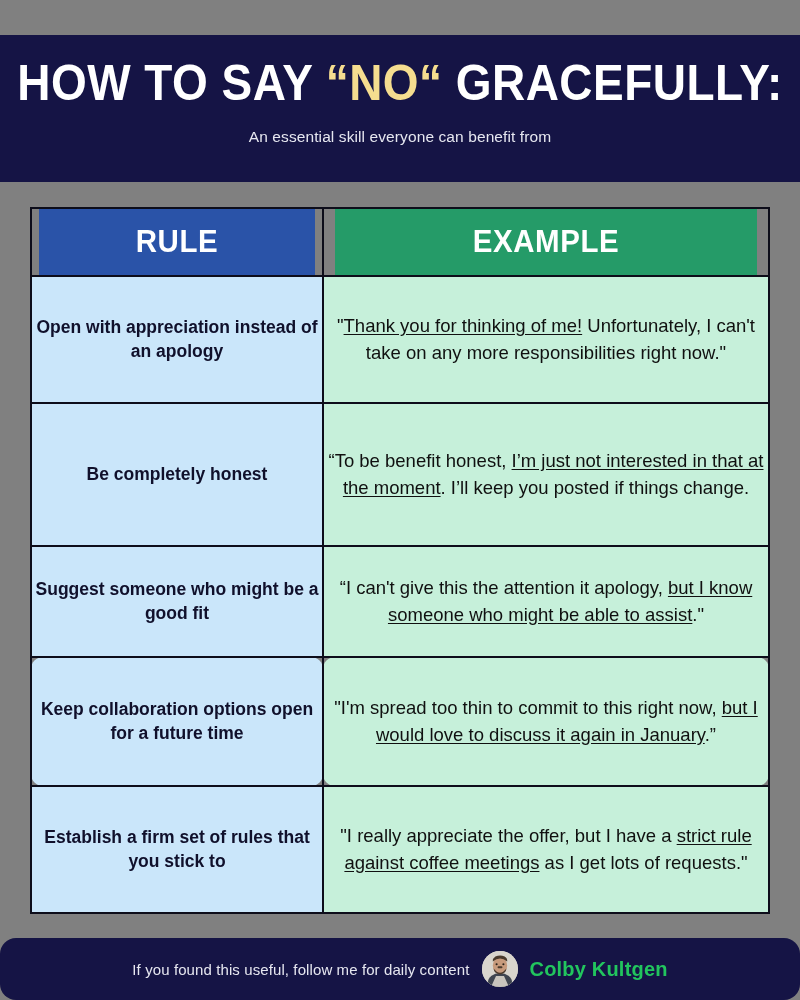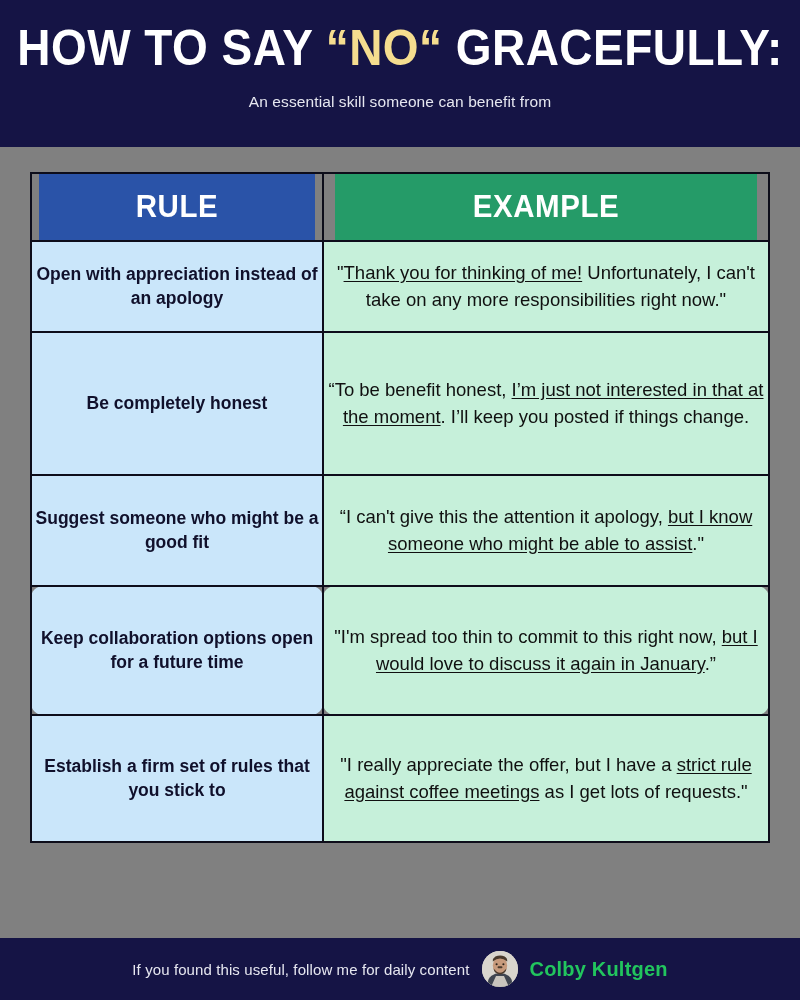--- a/index.html
+++ b/index.html
@@ -27,20 +27,21 @@
   
   .header {
     background: #151445;
     height: 147px;
     width: 100%;
     display: flex;
     flex-direction: column;
     align-items: center;
     justify-content: flex-start;
     padding-top: 22px;
+    margin-top: 35px;
   }
 
   .title {
     font-family: "Liberation Sans Narrow", "Liberation Sans", sans-serif;
     font-weight: bold;
     font-size: 50px;
     letter-spacing: 0.5px;
     color: #ffffff;
     text-transform: uppercase;
     line-height: 1.05;
@@ -120,35 +121,36 @@
     font-size: 18.5px;
     line-height: 1.42;
     color: #101010;
     text-align: center;
   }
 
   .cell-example u {
     text-underline-offset: 2px;
   }
 
-  .r1 .cell-rule, .r1 .cell-example { height: 91px; }
+  .r1 .cell-rule, .r1 .cell-example { height: 127px; }
   .r2 .cell-rule, .r2 .cell-example { height: 143px; }
   .r3 .cell-rule, .r3 .cell-example { height: 111px; }
   .r4 .cell-rule, .r4 .cell-example { height: 129px; border-radius: 12px; }
   .r5 .cell-rule, .r5 .cell-example { height: 127px; }
 
   
   .footer {
     background: #151445;
     height: 62px;
     width: 100%;
     display: flex;
     align-items: center;
     justify-content: center;
     gap: 12px;
+    border-radius: 16px;
   }
 
   .footer-text {
     font-size: 15px;
     color: #E6E7F0;
     letter-spacing: 0.1px;
   }
 
   .avatar {
     width: 36px;
@@ -169,21 +171,21 @@
     letter-spacing: 0.2px;
   }
 </style>
 </head>
 <body>
 
 <div class="poster">
 
   <div class="header">
     <div class="title"><span>How to Say </span><span class="hl">“NO“</span><span> Gracefully:</span></div>
-    <div class="subtitle">An essential skill someone can benefit from</div>
+    <div class="subtitle">An essential skill everyone can benefit from</div>
   </div>
 
   <div class="body-area">
     <table class="table">
       <colgroup>
         <col class="c-rule">
         <col class="c-example">
       </colgroup>
       <thead>
         <tr>

